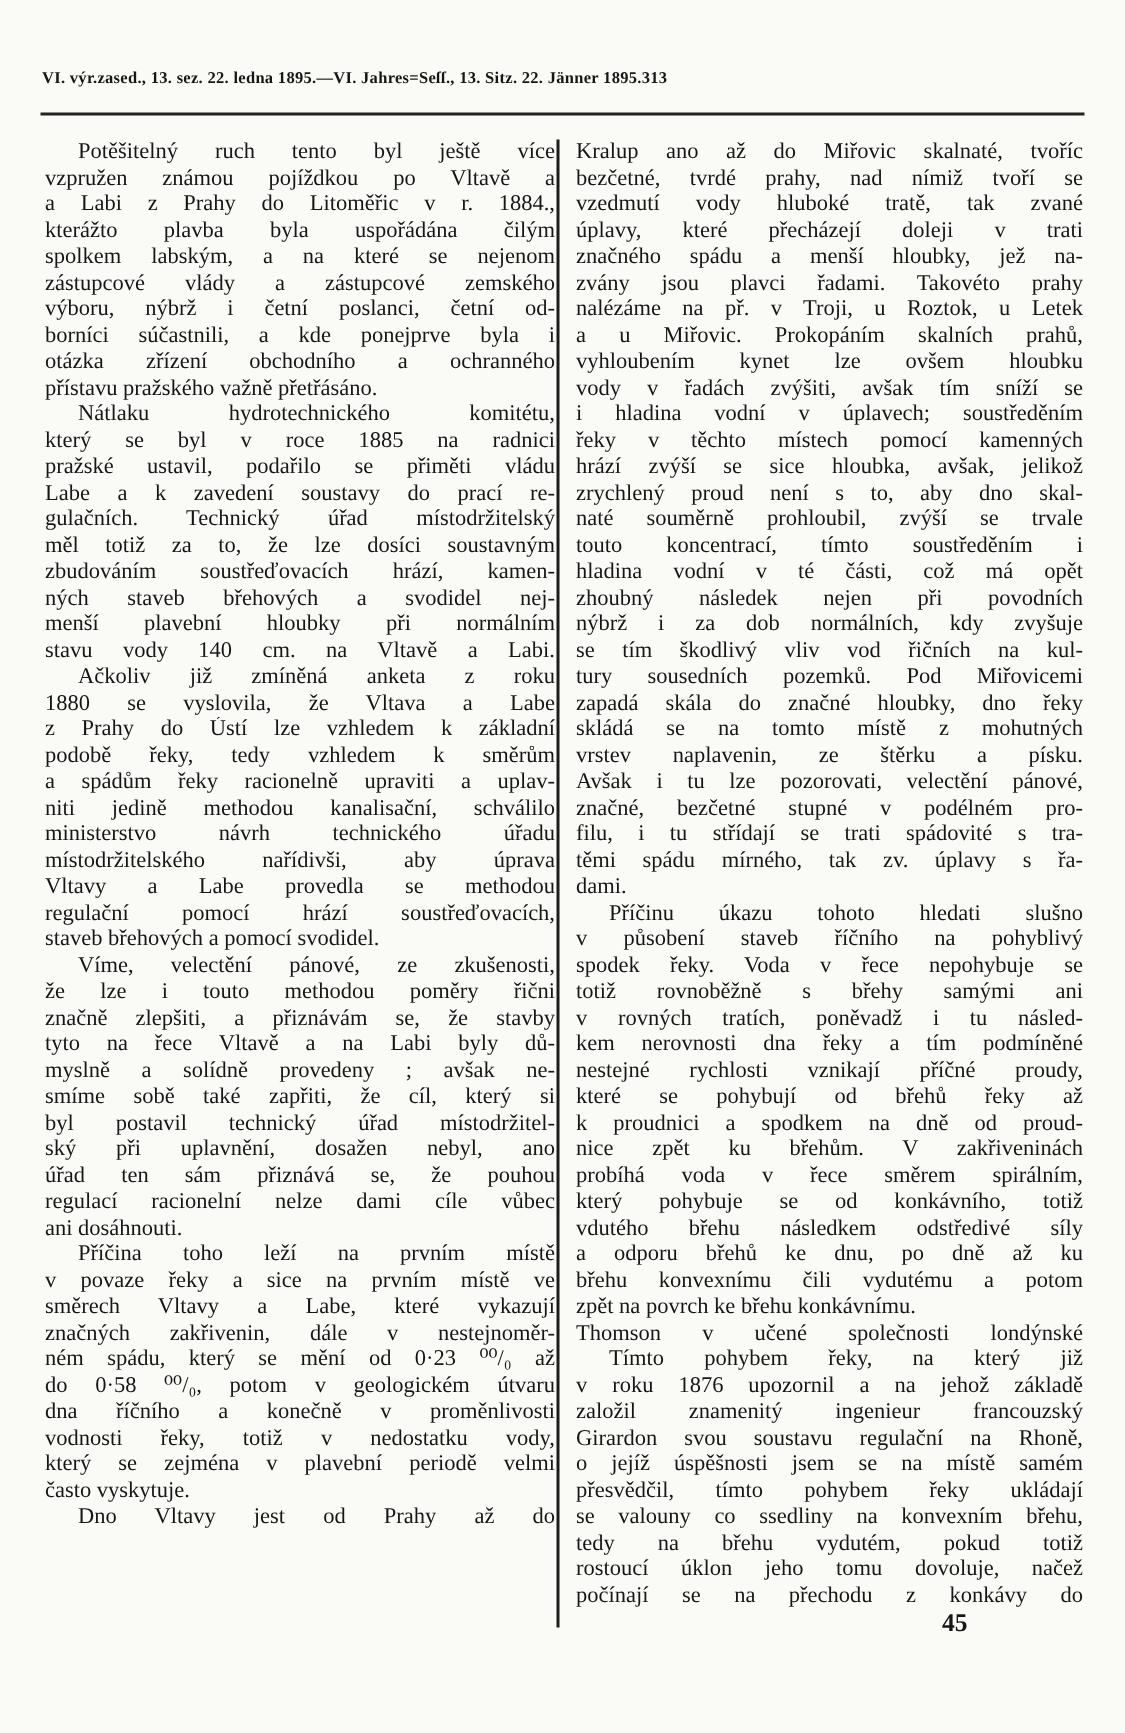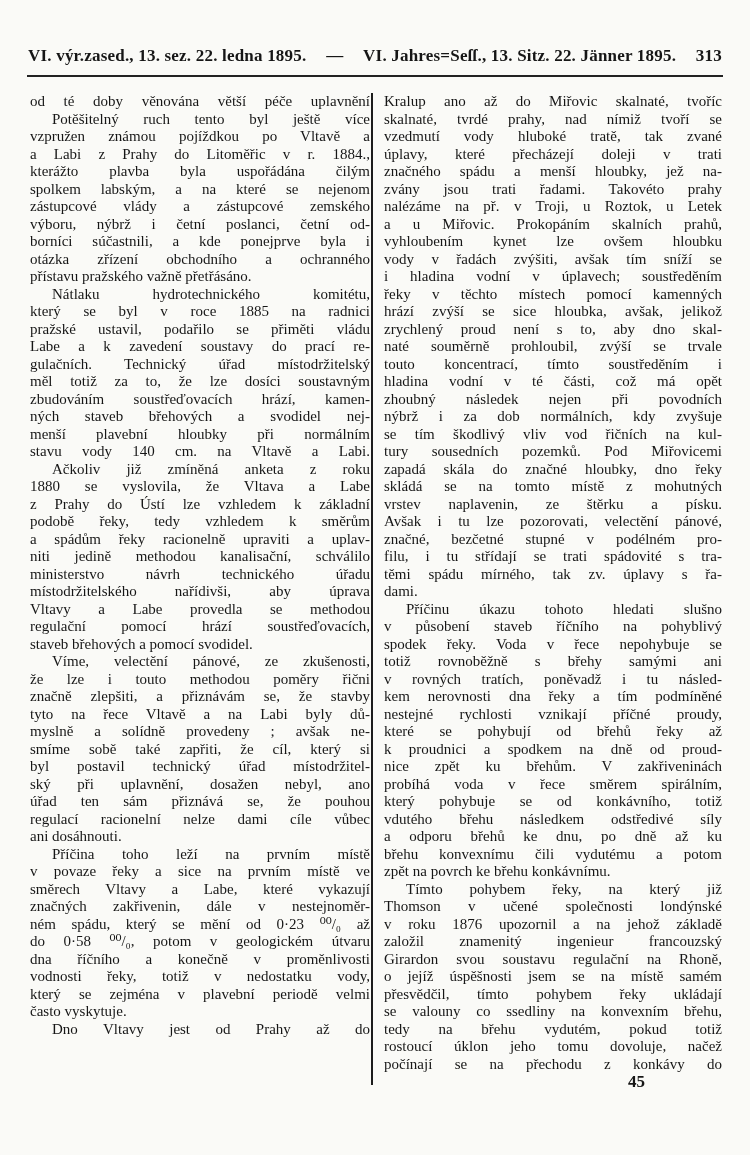--- a/index.html
+++ b/index.html
@@ -20,23 +20,22 @@
     inset: 0;
   }
   
   .header {
     position: absolute;
     top: 46px;
     left: 28px;
     right: 28px;
     height: 26px;
     display: flex;
-    justify-content: space-between;
     align-items: baseline;
-    font-size: 17px;
+    font-size: 11px;
     font-weight: bold;
     white-space: nowrap;
   }
   .header .seg { letter-spacing: 0.2px; }
   .header-rule {
     position: absolute;
     top: 75px;
     left: 27px;
     width: 696px;
     height: 2px;
@@ -86,21 +85,20 @@
   <div class="header">
     <span class="seg">VI. výr.zased., 13. sez. 22. ledna 1895.</span>
     <span class="seg">—</span>
     <span class="seg">VI. Jahres=Seſſ., 13. Sitz. 22. Jänner 1895.</span>
     <span class="seg">313</span>
   </div>
 
   <div class="header-rule"></div>
 
   <div class="column left">
-      <div class="line">od té doby věnována větší péče uplavnění</div>
       <div class="line indent">Potěšitelný ruch tento byl ještě více</div>
       <div class="line">vzpružen známou pojíždkou po Vltavě a</div>
       <div class="line">a Labi z Prahy do Litoměřic v r. 1884.,</div>
       <div class="line">kterážto plavba byla uspořádána čilým</div>
       <div class="line">spolkem labským, a na které se nejenom</div>
       <div class="line">zástupcové vlády a zástupcové zemského</div>
       <div class="line">výboru, nýbrž i četní poslanci, četní od-</div>
       <div class="line">borníci súčastnili, a kde ponejprve byla i</div>
       <div class="line">otázka zřízení obchodního a ochranného</div>
       <div class="line endline">přístavu pražského važně přetřásáno.</div>
@@ -146,25 +144,25 @@
       <div class="line">vodnosti řeky, totiž v nedostatku vody,</div>
       <div class="line">který se zejména v plavební periodě velmi</div>
       <div class="line endline">často vyskytuje.</div>
       <div class="line indent">Dno Vltavy jest od Prahy až do</div>
     </div>
 
   <div class="col-divider"></div>
 
   <div class="column right">
       <div class="line">Kralup ano až do Miřovic skalnaté, tvoříc</div>
-      <div class="line">skalnaté, tvrdé prahy, nad nímiž tvoří se</div>
+      <div class="line">bezčetné, tvrdé prahy, nad nímiž tvoří se</div>
       <div class="line">vzedmutí vody hluboké tratě, tak zvané</div>
       <div class="line">úplavy, které přecházejí doleji v trati</div>
       <div class="line">značného spádu a menší hloubky, jež na-</div>
-      <div class="line">zvány jsou trati řadami. Takovéto prahy</div>
+      <div class="line">zvány jsou plavci řadami. Takovéto prahy</div>
       <div class="line">nalézáme na př. v Troji, u Roztok, u Letek</div>
       <div class="line">a u Miřovic. Prokopáním skalních prahů,</div>
       <div class="line">vyhloubením kynet lze ovšem hloubku</div>
       <div class="line">vody v řadách zvýšiti, avšak tím sníží se</div>
       <div class="line">i hladina vodní v úplavech; soustředěním</div>
       <div class="line">řeky v těchto místech pomocí kamenných</div>
       <div class="line">hrází zvýší se sice hloubka, avšak, jelikož</div>
       <div class="line">zrychlený proud není s to, aby dno skal-</div>
       <div class="line">naté souměrně prohloubil, zvýší se trvale</div>
       <div class="line">touto koncentrací, tímto soustředěním i</div>
@@ -190,22 +188,22 @@
       <div class="line">nestejné rychlosti vznikají příčné proudy,</div>
       <div class="line">které se pohybují od břehů řeky až</div>
       <div class="line">k proudnici a spodkem na dně od proud-</div>
       <div class="line">nice zpět ku břehům. V zakřiveninách</div>
       <div class="line">probíhá voda v řece směrem spirálním,</div>
       <div class="line">který pohybuje se od konkávního, totiž</div>
       <div class="line">vdutého břehu následkem odstředivé síly</div>
       <div class="line">a odporu břehů ke dnu, po dně až ku</div>
       <div class="line">břehu konvexnímu čili vydutému a potom</div>
       <div class="line endline">zpět na povrch ke břehu konkávnímu.</div>
+      <div class="line">Thomson v učené společnosti londýnské</div>
       <div class="line indent">Tímto pohybem řeky, na který již</div>
-      <div class="line">Thomson v učené společnosti londýnské</div>
       <div class="line">v roku 1876 upozornil a na jehož základě</div>
       <div class="line">založil znamenitý ingenieur francouzský</div>
       <div class="line">Girardon svou soustavu regulační na Rhoně,</div>
       <div class="line">o jejíž úspěšnosti jsem se na místě samém</div>
       <div class="line">přesvědčil, tímto pohybem řeky ukládají</div>
       <div class="line">se valouny co ssedliny na konvexním břehu,</div>
       <div class="line">tedy na břehu vydutém, pokud totiž</div>
       <div class="line">rostoucí úklon jeho tomu dovoluje, načež</div>
       <div class="line">počínají se na přechodu z konkávy do</div>
     </div>

